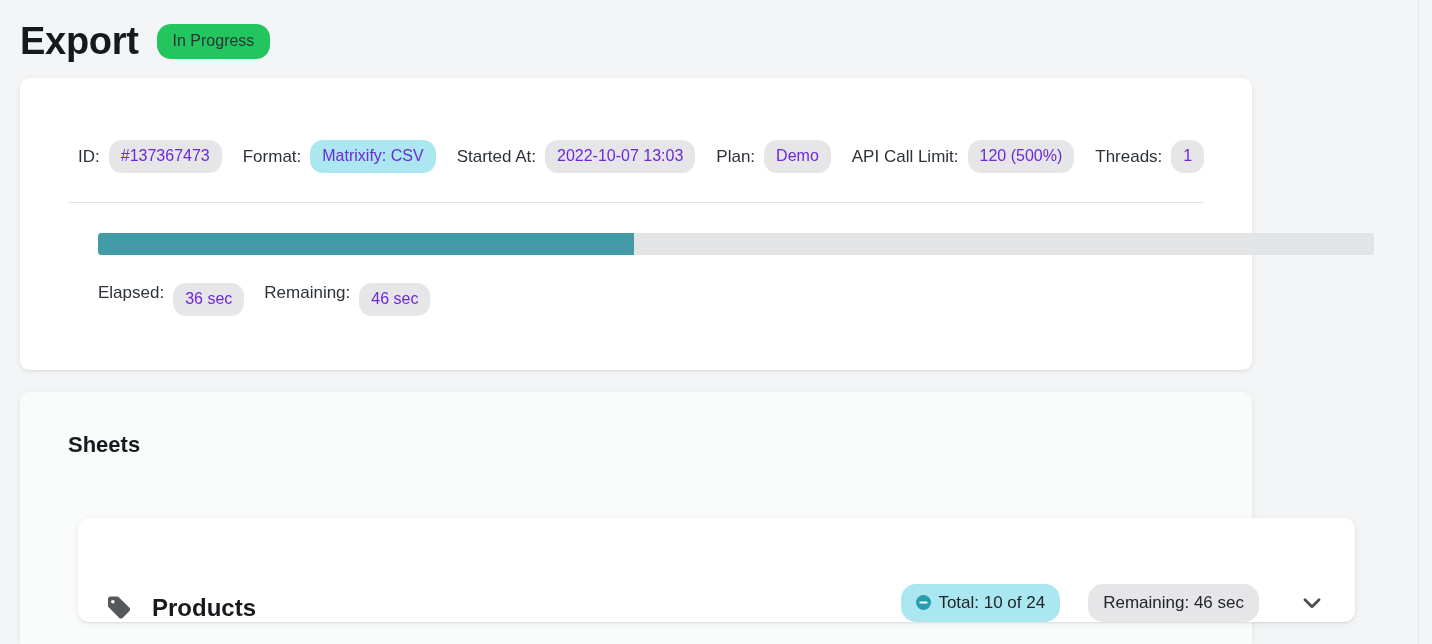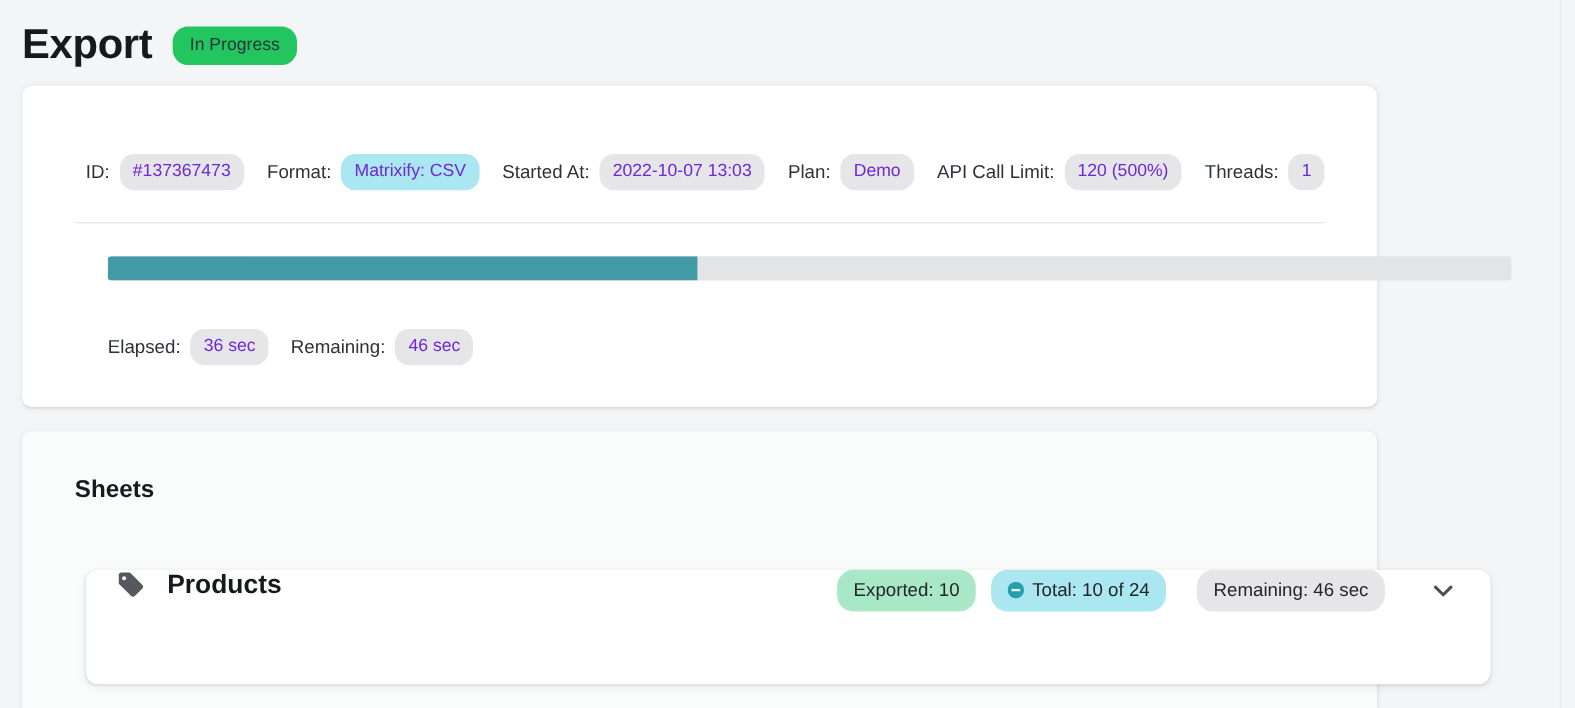--- a/index.html
+++ b/index.html
@@ -119,23 +119,23 @@
   }
   .progress-fill {
     height: 100%;
     background: #419aa5;
     border-radius: 3px 0 0 3px;
   }
 
   .timing-row {
     position: absolute;
     left: 78px;
-    top: 221px;
-    display: flex;
-    align-items: center;
+    top: 205px;
+    display: flex;
+    align-items: flex-start;
     font-size: 17px;
     color: #2c3238;
     white-space: nowrap;
   }
 
   
   .sheets-title {
     position: absolute;
     left: 48px;
     top: 40px;
@@ -148,21 +148,21 @@
     position: absolute;
     left: 58px;
     top: 126px;
     width: 1277px;
     height: 104px;
     background: #ffffff;
     border-radius: 11px;
     box-shadow: 0 1px 2px rgba(22, 29, 37, 0.10),
                 0 2px 9px rgba(22, 29, 37, 0.06);
     display: flex;
-    align-items: flex-start;
+    align-items: flex-end;
     box-sizing: border-box;
     padding: 0 26px 0 26px;
   }
   .sheet-left {
     display: flex;
     align-items: center;
     gap: 20px;
     flex: 1;
   }
   .tag-icon {
@@ -296,21 +296,20 @@
         <svg class="tag-icon" viewBox="0 0 24 24" aria-hidden="true">
           <path d="M11.3 2.1H5.4c-1.1 0-2 .9-2 2v5.9c0 .53.21 1.04.59 1.41l9.1 9.1c.78.78 2.05.78 2.83 0l5.9-5.9c.78-.78.78-2.05 0-2.83l-9.1-9.1c-.37-.38-.88-.59-1.42-.59z" fill="#55595e"></path>
           <circle cx="7.6" cy="6.6" r="1.55" fill="#ffffff"></circle>
         </svg>
       </span>
       <span class="sheet-name">Products</span>
     </div>
 
     <div class="sheet-right">
 
-      <span class="badge green">Exported: 10</span>
 
       <span class="badge cyan">
         <span>
           <svg class="minus-circle" viewBox="0 0 16 16" aria-hidden="true">
             <circle cx="8" cy="8" r="8" fill="#26a0ae"></circle>
             <rect x="3.6" y="6.9" width="8.8" height="2.2" rx="1.1" fill="#ffffff"></rect>
           </svg>
         </span>
         <span>Total: 10 of 24</span>
       </span>

